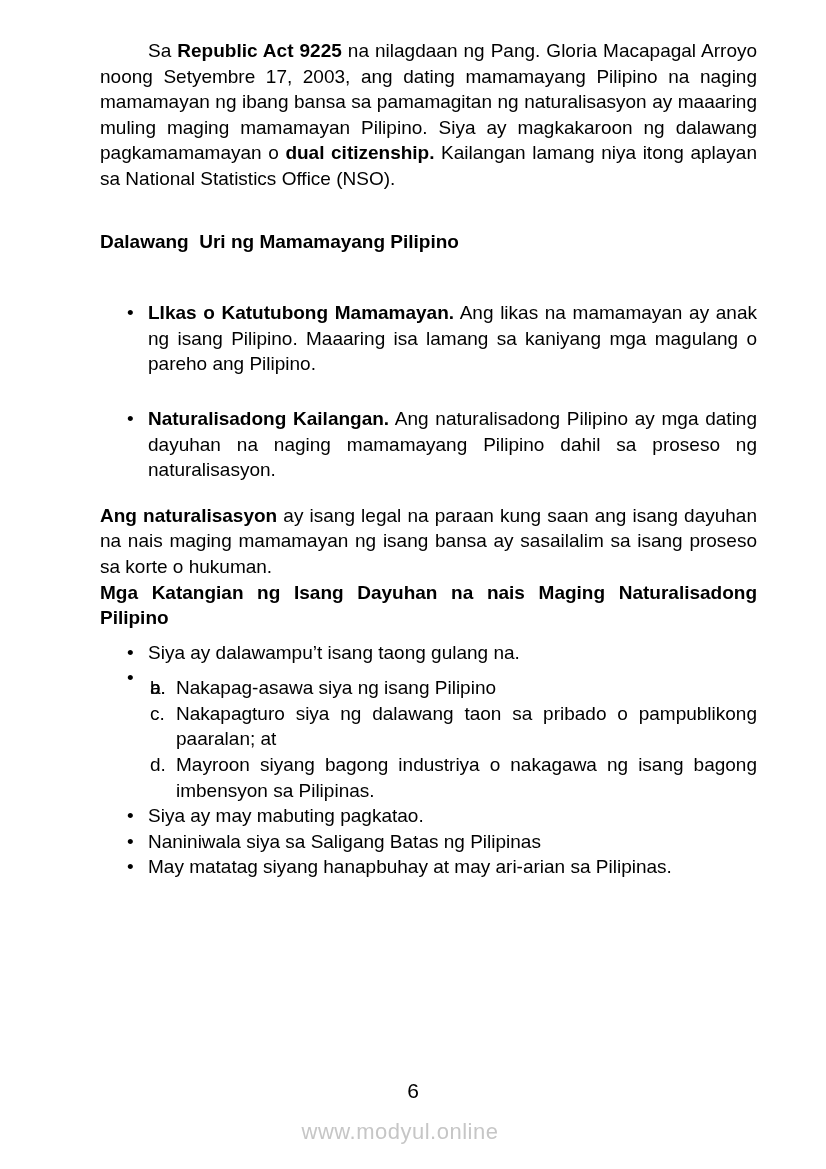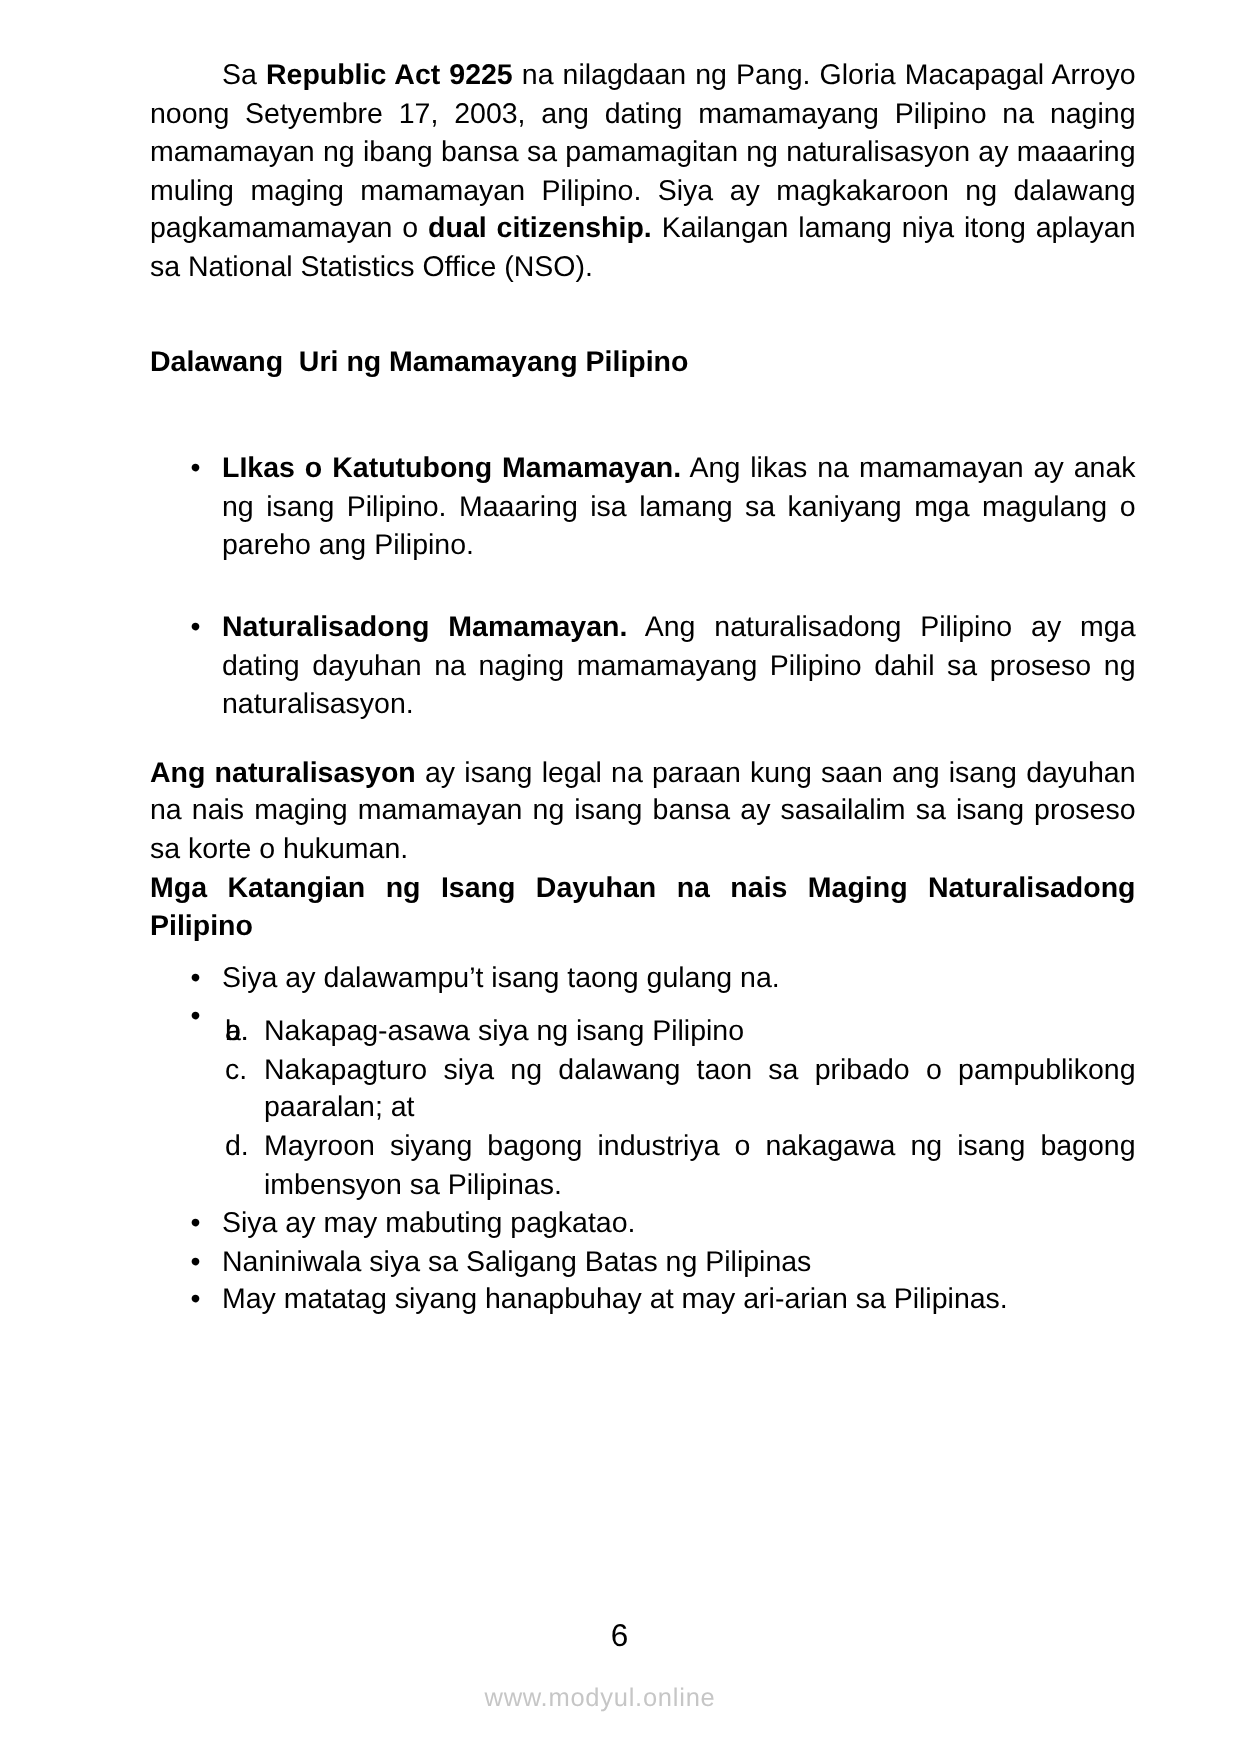--- a/index.html
+++ b/index.html
@@ -51,41 +51,41 @@
     font-size: 21px;
     line-height: 25.6px;
   }
   .watermark {
     position: absolute;
     top: 1119px;
     left: 0;
     width: 800px;
     text-align: center;
     color: #c6c6c6;
-    font-size: 17px;
+    font-size: 22px;
     letter-spacing: 0.5px;
   }
 </style>
 </head>
 <body>
 
 <div class="content">
 
   <p class="intro-para"><span>Sa </span><span class="bold">Republic Act 9225</span><span> na nilagdaan ng Pang. Gloria Macapagal Arroyo noong Setyembre 17, 2003, ang dating mamamayang Pilipino na naging mamamayan ng ibang bansa sa pamamagitan ng naturalisasyon ay maaaring muling maging mamamayan Pilipino. Siya ay magkakaroon ng dalawang pagkamamamayan o </span><span class="bold">dual citizenship.</span><span> Kailangan lamang niya itong aplayan sa National Statistics Office (NSO).</span></p>
 
   <p class="heading">Dalawang  Uri ng Mamamayang Pilipino</p>
 
   <div class="bullet-item gap-lg">
     <span class="marker">•</span>
     <span><b>LIkas o Katutubong Mamamayan.</b><span> Ang likas na mamamayan ay anak ng isang Pilipino. Maaaring isa lamang sa kaniyang mga magulang o pareho ang Pilipino.</span></span>
   </div>
 
   <div class="bullet-item gap-md">
     <span class="marker">•</span>
-    <span><b>Naturalisadong Mamamayan.</b><span> Ang naturalisadong Pilipino ay mga dating dayuhan na naging mamamayang Pilipino dahil sa proseso ng naturalisasyon.</span></span>
+    <span><b>Naturalisadong Kailangan.</b><span> Ang naturalisadong Pilipino ay mga dating dayuhan na naging mamamayang Pilipino dahil sa proseso ng naturalisasyon.</span></span>
   </div>
 
   <p class="std-para"><b>Ang naturalisasyon</b><span> ay isang legal na paraan kung saan ang isang dayuhan na nais maging mamamayan ng isang bansa ay sasailalim sa isang proseso sa korte o hukuman.</span></p>
 
   <p class="heading-justify">Mga Katangian ng Isang Dayuhan na nais Maging Naturalisadong Pilipino</p>
 
   <div class="bullet-item gap-sm">
     <span class="marker">•</span>
     <span>Siya ay dalawampu’t isang taong gulang na.</span>
   </div>

